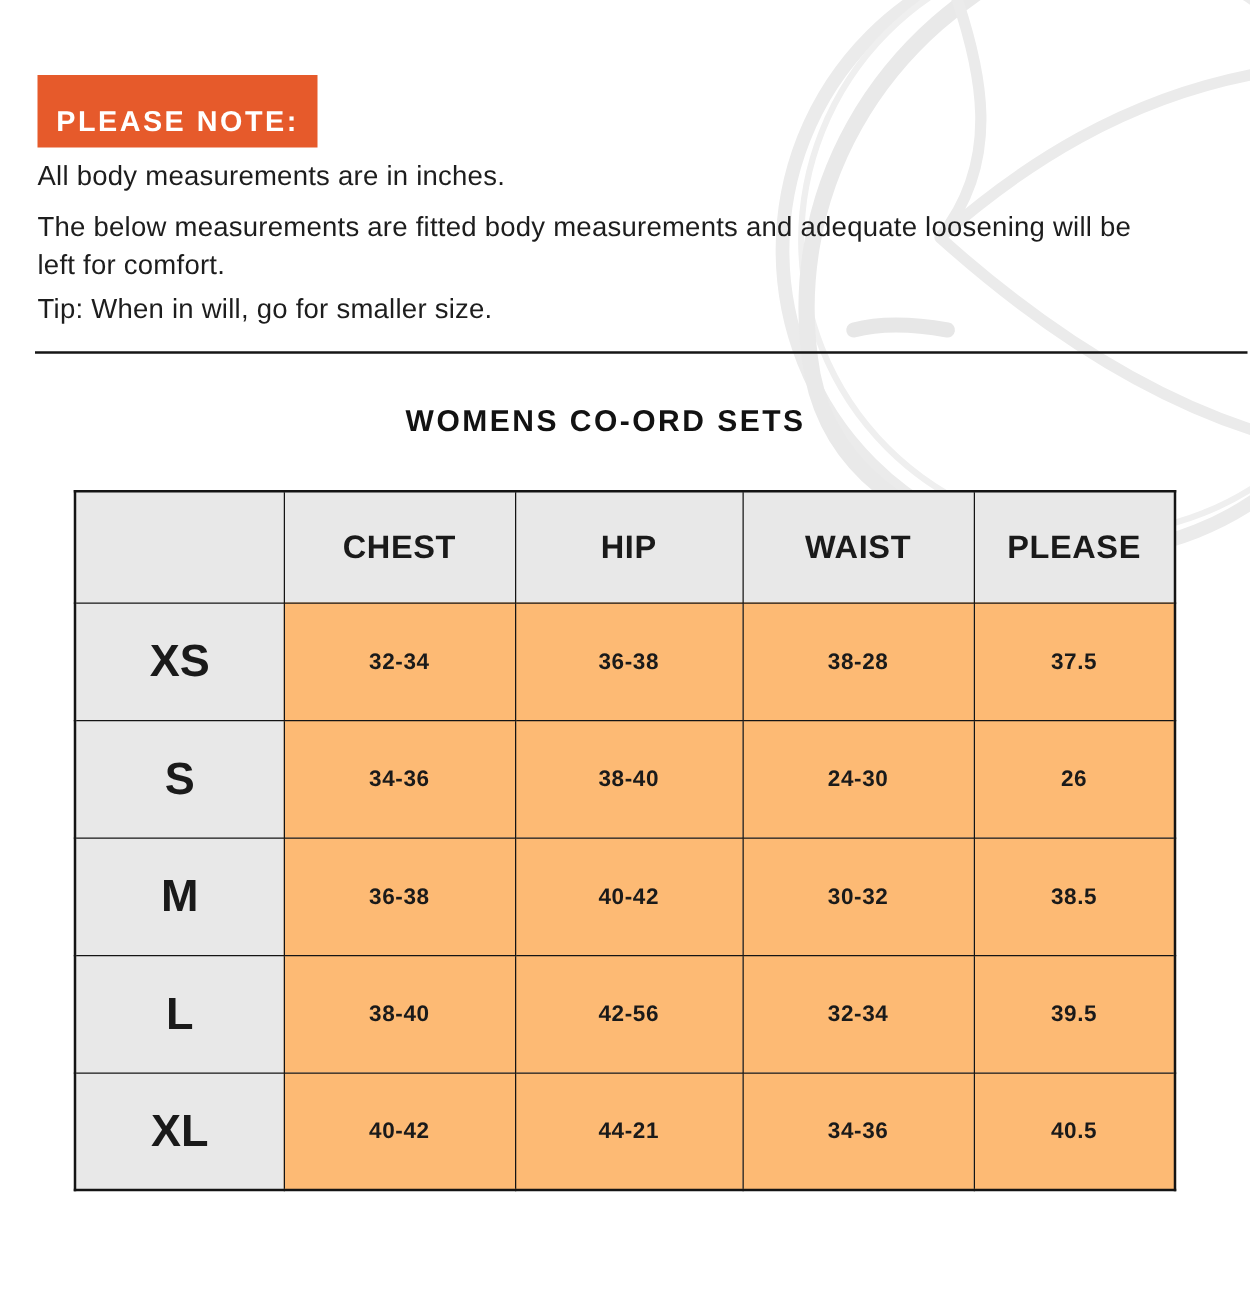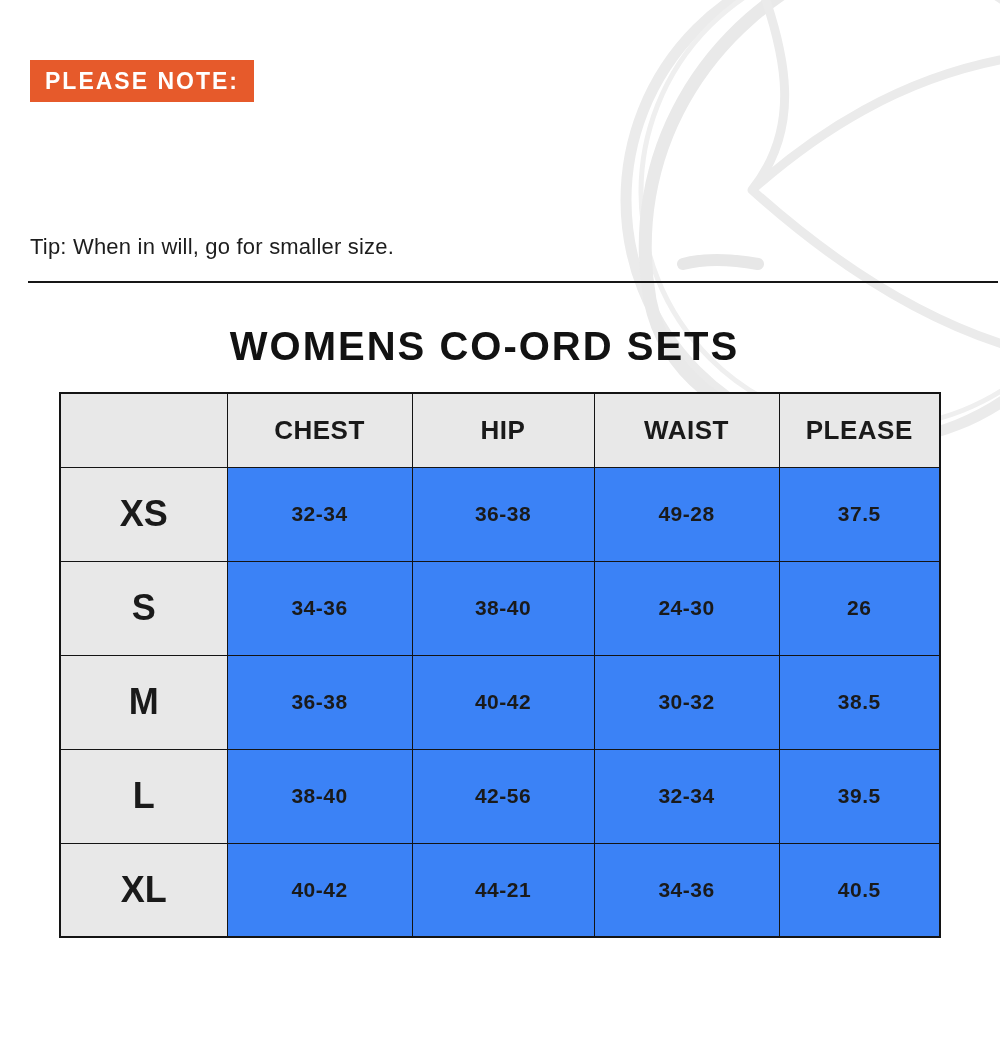--- a/index.html
+++ b/index.html
@@ -23,21 +23,21 @@
   }
   .badge {
     position: absolute;
     left: 30px;
     top: 60px;
     background: #E65A2B;
     color: #ffffff;
     font-size: 23px;
     font-weight: bold;
     letter-spacing: 2px;
-    padding: 10px 15px 9px 15px;
+    padding: 26px 15px 9px 15px;
     line-height: 1;
     white-space: nowrap;
   }
   .note-line {
     position: absolute;
     left: 30px;
     font-size: 22px;
     line-height: 30px;
     color: #1d1d1d;
     letter-spacing: 0.2px;
@@ -52,21 +52,21 @@
     width: 970px;
     height: 0;
     border-top: 2px solid #161616;
   }
   .section-title {
     position: absolute;
     left: 0;
     top: 324px;
     width: 969px;
     text-align: center;
-    font-size: 40px;
+    font-size: 24px;
     font-weight: bold;
     letter-spacing: 2px;
     color: #121212;
   }
   .chart-wrap {
     position: absolute;
     left: 59px;
     top: 392px;
   }
   table.size-chart {
@@ -74,38 +74,38 @@
     table-layout: fixed;
     width: 880px;
     border: 2.5px solid #141414;
   }
   table.size-chart th, table.size-chart td {
     border: 1.5px solid #141414;
     text-align: center;
     vertical-align: middle;
     padding: 0;
   }
-  table.size-chart thead tr { height: 74px; }
+  table.size-chart thead tr { height: 89px; }
   table.size-chart tbody tr { height: 94px; }
   table.size-chart th {
     background: #e8e8e8;
     font-size: 26px;
     font-weight: bold;
     letter-spacing: 0.5px;
     color: #1a1a1a;
   }
   table.size-chart td.size-label {
     background: #e8e8e8;
     font-size: 36px;
     font-weight: bold;
     color: #1a1a1a;
   }
   table.size-chart td.value {
-    background: #3b82f6;
-    font-size: 21px;
+    background: #fdba74;
+    font-size: 18px;
     font-weight: 600;
     letter-spacing: 0.5px;
     color: #1a1a1a;
   }
 </style>
 </head>
 <body>
 
 <div class="page">
 
@@ -116,21 +116,23 @@
     <path d="M155,50 C190,140 200,210 152,270 C220,210 300,160 400,140" stroke="#ebebeb" stroke-width="9" stroke-linecap="round"></path>
     <path d="M152,270 C230,340 320,400 415,428" stroke="#ebebeb" stroke-width="9" stroke-linecap="round"></path>
     <path d="M430,70 C460,160 470,260 440,360" stroke="#efefef" stroke-width="7" stroke-linecap="round"></path>
     <path d="M83,344 q30,-8 75,0" stroke="#e7e7e7" stroke-width="12" stroke-linecap="round"></path>
   </svg>
 
   <div class="badge">
     <span>PLEASE NOTE:</span>
   </div>
 
+  <div class="note-line note-1">All body measurements are in inches.</div>
 
+  <div class="note-line note-2">The below measurements are fitted body measurements and adequate loosening will be left for comfort.</div>
 
   <div class="note-line note-3">Tip: When in will, go for smaller size.</div>
 
   <div class="divider"></div>
 
   <div class="section-title">WOMENS CO-ORD SETS</div>
 
   <div class="chart-wrap">
     <table class="size-chart">
       <colgroup>
@@ -147,21 +149,21 @@
           <th>HIP</th>
           <th>WAIST</th>
           <th>PLEASE</th>
         </tr>
       </thead>
       <tbody>
         <tr>
           <td class="size-label">XS</td>
           <td class="value">32-34</td>
           <td class="value">36-38</td>
-          <td class="value">49-28</td>
+          <td class="value">38-28</td>
           <td class="value">37.5</td>
         </tr>
         <tr>
           <td class="size-label">S</td>
           <td class="value">34-36</td>
           <td class="value">38-40</td>
           <td class="value">24-30</td>
           <td class="value">26</td>
         </tr>
         <tr>

